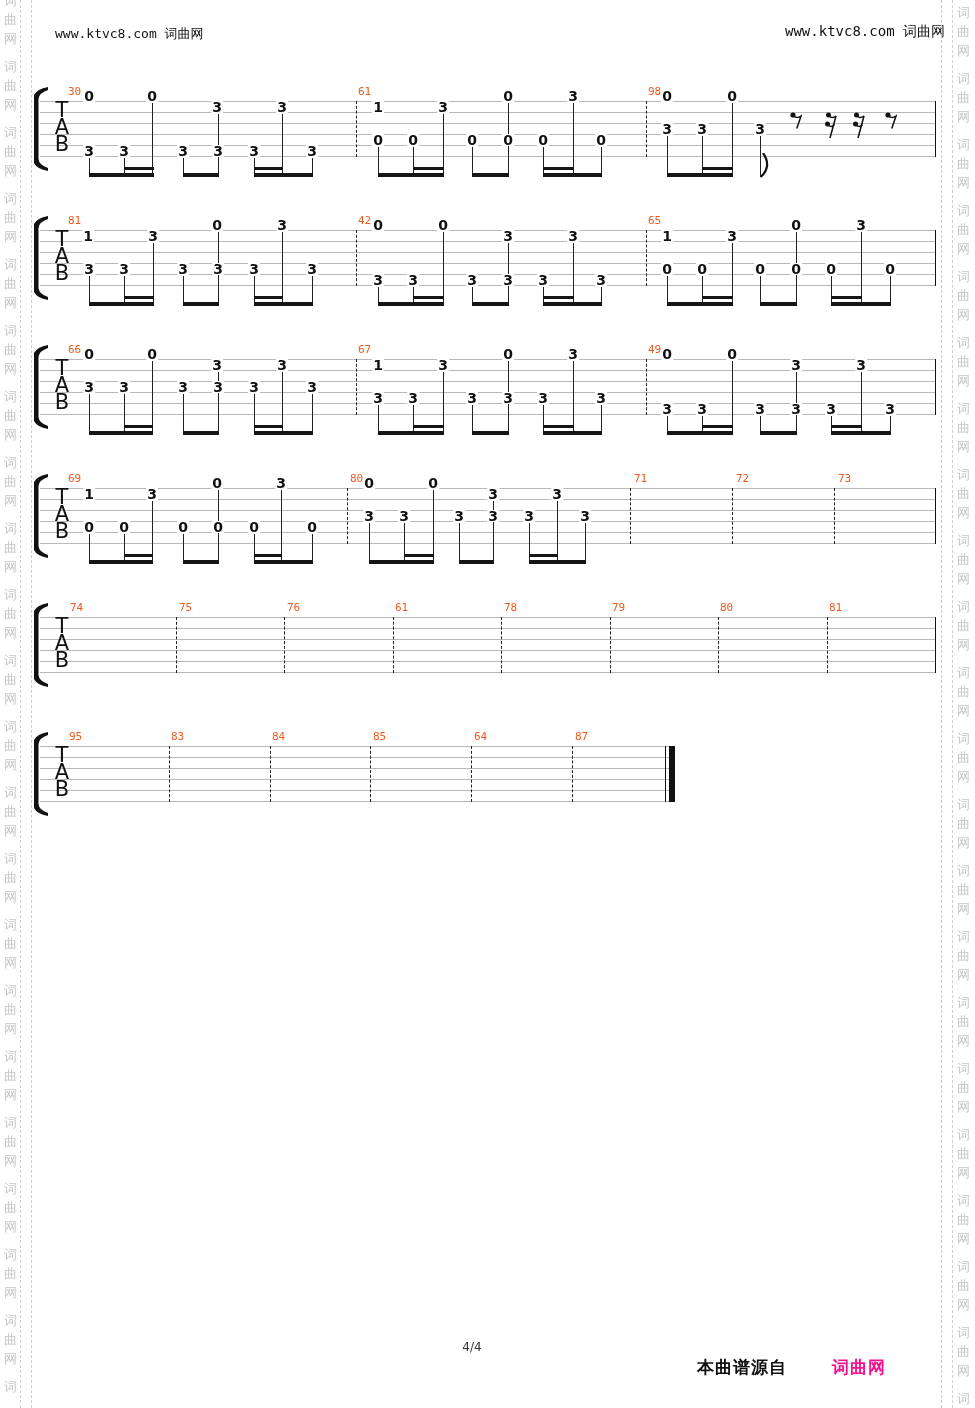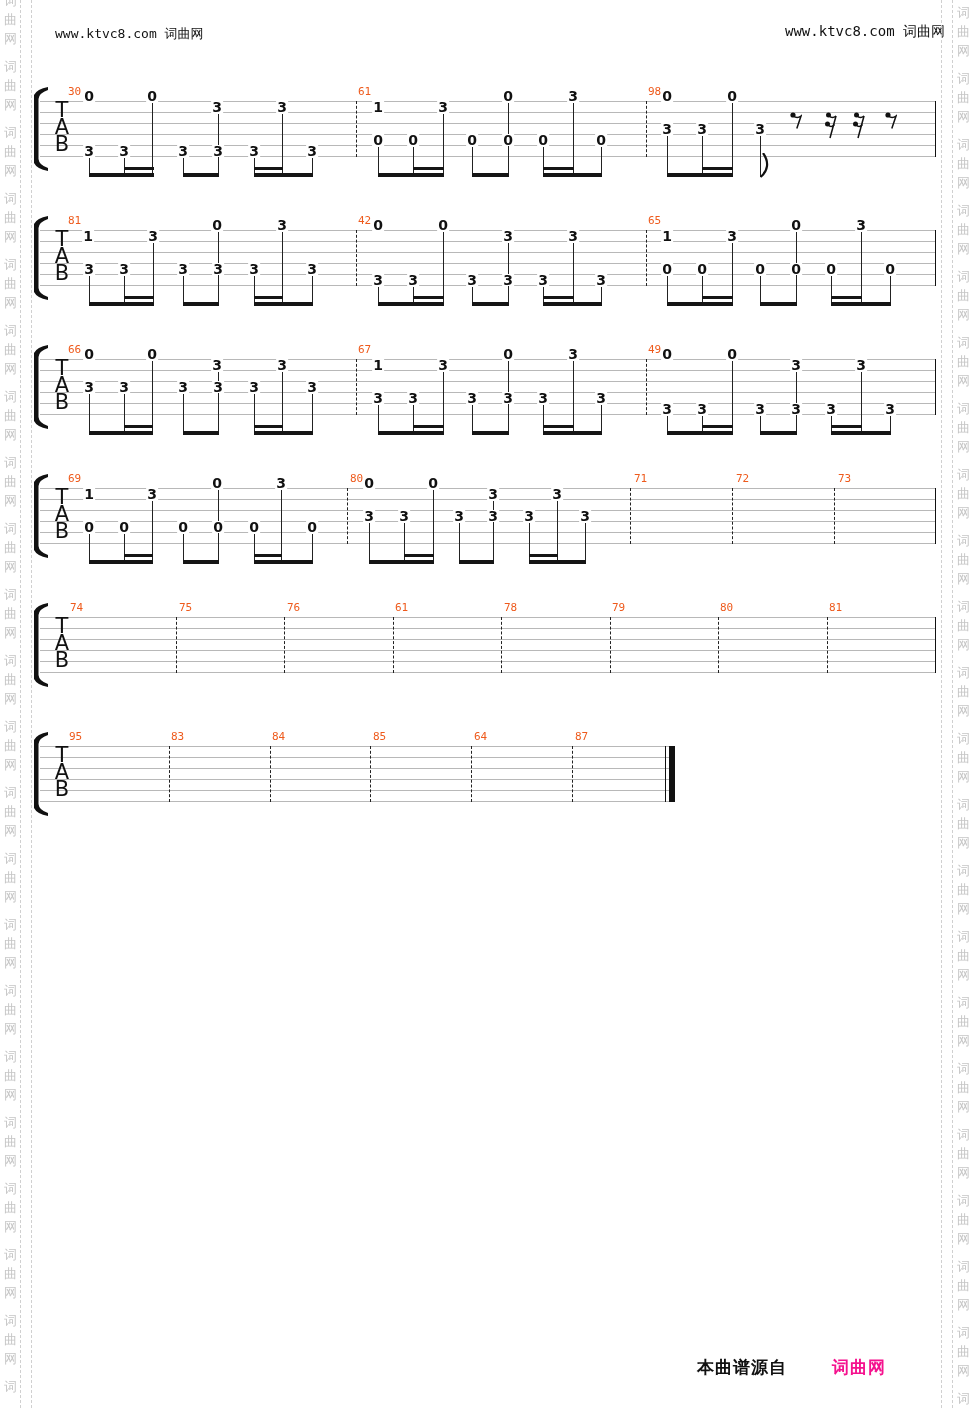--- a/index.html
+++ b/index.html
@@ -545,17 +545,18 @@
       <div style="position: absolute; left: 575px; top: 731px; font-size: 11px; line-height: 12px; color: rgb(238, 90, 28); font-family: &quot;DejaVu Sans Mono&quot;, monospace;">87</div>
       <div style="position: absolute; left: 169px; top: 746px; height: 56px; width: 0px; border-left: 1px dashed rgb(34, 34, 34);"></div>
       <div style="position: absolute; left: 270px; top: 746px; height: 56px; width: 0px; border-left: 1px dashed rgb(34, 34, 34);"></div>
       <div style="position: absolute; left: 370px; top: 746px; height: 56px; width: 0px; border-left: 1px dashed rgb(34, 34, 34);"></div>
       <div style="position: absolute; left: 471px; top: 746px; height: 56px; width: 0px; border-left: 1px dashed rgb(34, 34, 34);"></div>
       <div style="position: absolute; left: 572px; top: 746px; height: 56px; width: 0px; border-left: 1px dashed rgb(34, 34, 34);"></div>
       <div style="position: absolute; left: 665px; top: 746px; width: 1px; height: 56px; background: rgb(17, 17, 17);"></div>
       <div style="position: absolute; left: 669px; top: 746px; width: 6px; height: 56px; background: rgb(17, 17, 17);"></div>
     </div>
 
+  <div class="abs" id="footer-page">4/4</div>
   <div class="abs" id="footer-source">
     <span class="src">本曲谱源自</span>
     <span class="lnk" id="source-link" style="color: rgb(245, 18, 142);">词曲网</span>
   </div>
 </div>
 
 </body></html>

